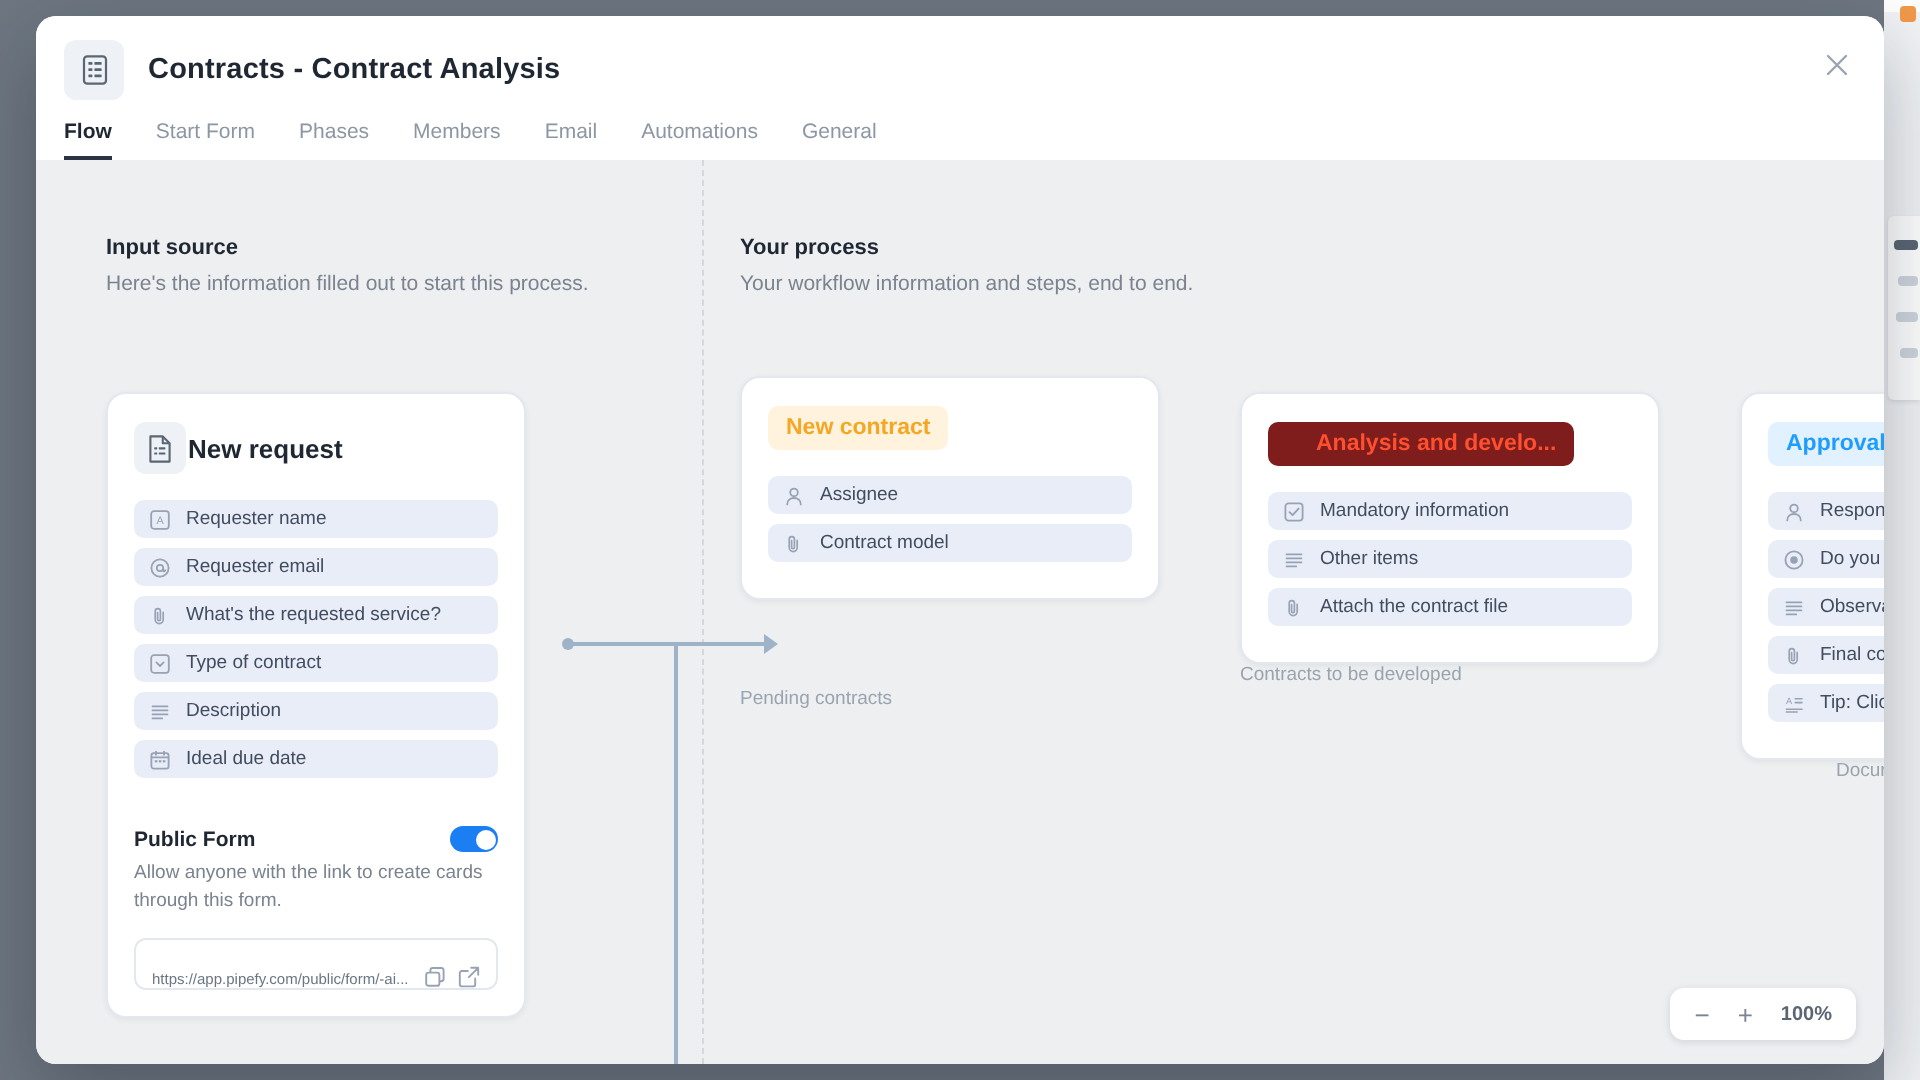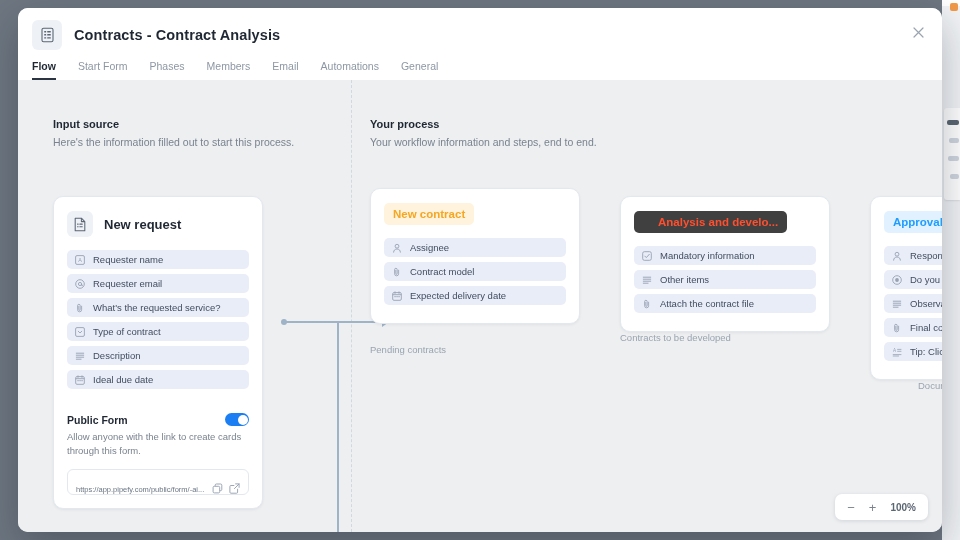--- a/index.html
+++ b/index.html
@@ -80,21 +80,21 @@
   .col-head .ch-sub { font-size:10.5px; color:#7a838f; }
 
   
   .card {
     position:absolute; background:#ffffff; border-radius:10px;
     border:1px solid #e3e8ef;
     box-shadow:0 1px 3px rgba(16,24,40,.06);
   }
   .card-inner { padding:14px 13px 13px 13px; }
 
-  .card-title-row { display:flex; align-items:center; gap:11px; margin-bottom:13px; }
+  .card-title-row { display:flex; align-items:center; gap:1px; margin-bottom:13px; }
   .card-title-icon {
     width:26px; height:26px; border-radius:6px; background:#eef1f6;
     display:flex; align-items:center; justify-content:center; flex:0 0 auto;
   }
   .card-title { font-size:13px; font-weight:bold; color:#1f2733; }
 
   .badge {
     display:inline-block; font-size:11.5px; font-weight:bold;
     padding:5px 9px; border-radius:5px; margin-bottom:13px;
   }
@@ -341,40 +341,27 @@
           <span>Assignee</span>
         </div>
         <div class="field">
           <span class="fi">
             <svg width="10" height="10" viewBox="0 0 10 10">
                 <path d="M6.6 3.2v3.6a2 2 0 0 1-4 0V2.6a1.3 1.3 0 0 1 2.6 0v4a.7.7 0 0 1-1.4 0V3.3" fill="none" stroke="#98a2b3" stroke-width=".85" stroke-linecap="round"></path>
               </svg>
           </span>
           <span>Contract model</span>
         </div>
-        <div class="field">
-          <span class="fi">
-            <svg width="10" height="10" viewBox="0 0 10 10">
-                <rect x=".7" y="1.6" width="8.6" height="7.7" rx="1.2" fill="none" stroke="#98a2b3" stroke-width=".9"></rect>
-                <path d="M.7 3.7h8.6" stroke="#98a2b3" stroke-width=".9"></path>
-                <path d="M3 .8v1.6M7 .8v1.6" stroke="#98a2b3" stroke-width=".9" stroke-linecap="round"></path>
-                <rect x="2.4" y="5.1" width="1.3" height="1.1" fill="#98a2b3"></rect>
-                <rect x="4.4" y="5.1" width="1.3" height="1.1" fill="#98a2b3"></rect>
-                <rect x="6.4" y="5.1" width="1.3" height="1.1" fill="#98a2b3"></rect>
-              </svg>
-          </span>
-          <span>Expected delivery date</span>
-        </div>
       </div>
     </div>
     <div class="phase-caption" style="left:352px; top:264px; width:210px;">Pending contracts</div>
 
     <div class="card" style="left:602px; top:116px; width:210px;">
       <div class="card-inner">
-        <span class="badge" style="color:#ff4f2e; background:#404040;padding-left:24px;">Analysis and develo...</span>
+        <span class="badge" style="color:#ff4f2e; background:#7f1d1d;padding-left:24px;">Analysis and develo...</span>
         <div class="field">
           <span class="fi">
             <svg width="10" height="10" viewBox="0 0 10 10">
                 <rect x=".7" y=".7" width="8.6" height="8.6" rx="1.6" fill="none" stroke="#98a2b3" stroke-width=".9"></rect>
                 <path d="M2.8 5.1 4.3 6.6 7.3 3.3" fill="none" stroke="#98a2b3" stroke-width=".95" stroke-linecap="round" stroke-linejoin="round"></path>
               </svg>
           </span>
           <span>Mandatory information</span>
         </div>
         <div class="field">

